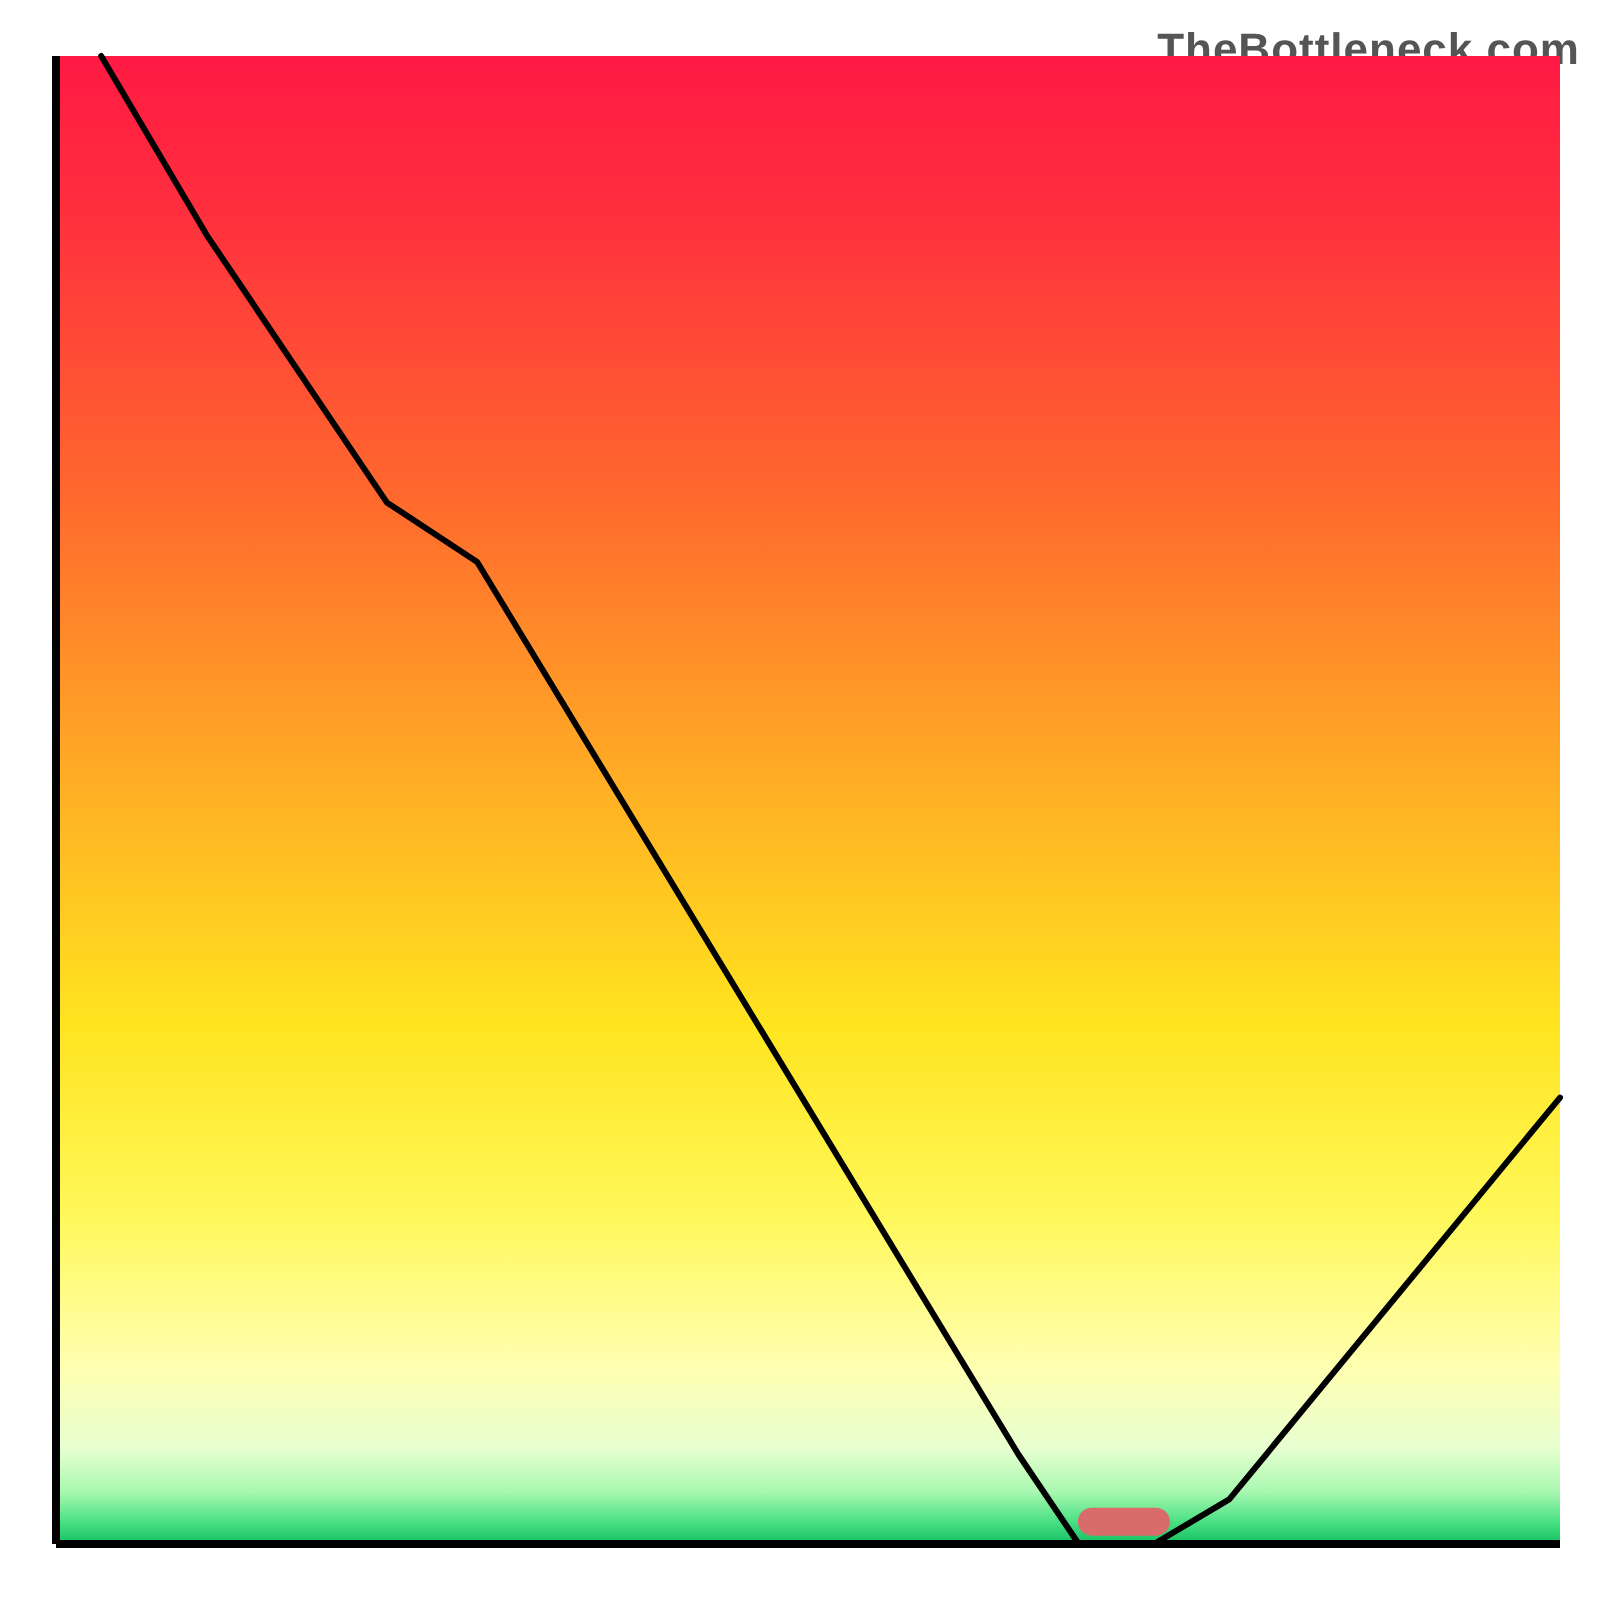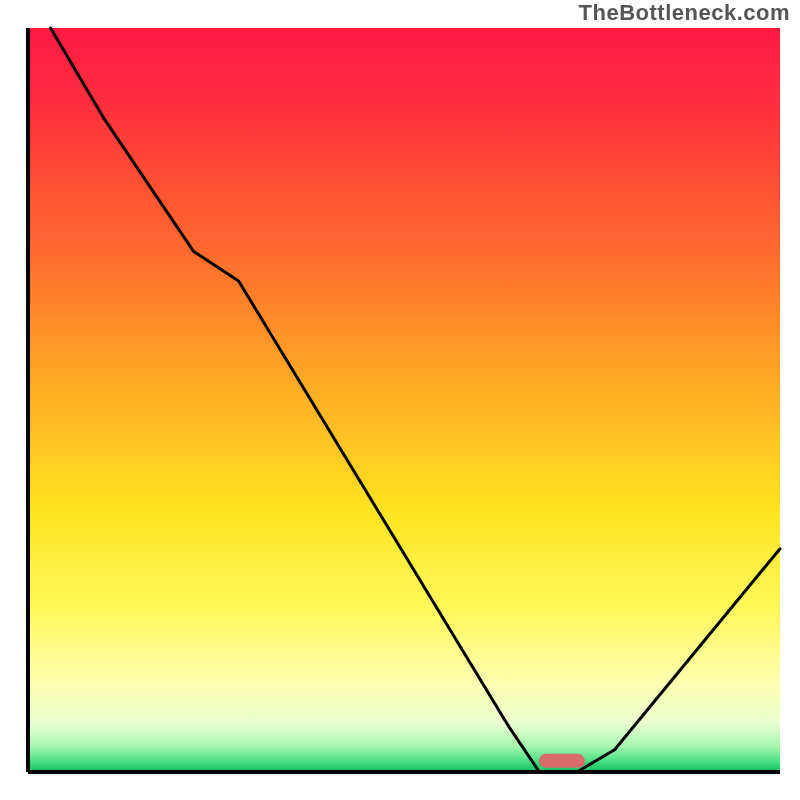--- a/index.html
+++ b/index.html
@@ -10,21 +10,21 @@
     background: #ffffff;
     font-family: Arial, Helvetica, sans-serif;
   }
   .container {
     position: relative;
     width: 800px;
     height: 800px;
   }
   .watermark {
     position: absolute;
-    top: 0;
+    top: 12px;
     right: 10px;
     font-size: 22px;
     font-weight: bold;
     color: #555;
     letter-spacing: 0.5px;
   }
   svg {
     position: absolute;
     top: 0;
     left: 0;

